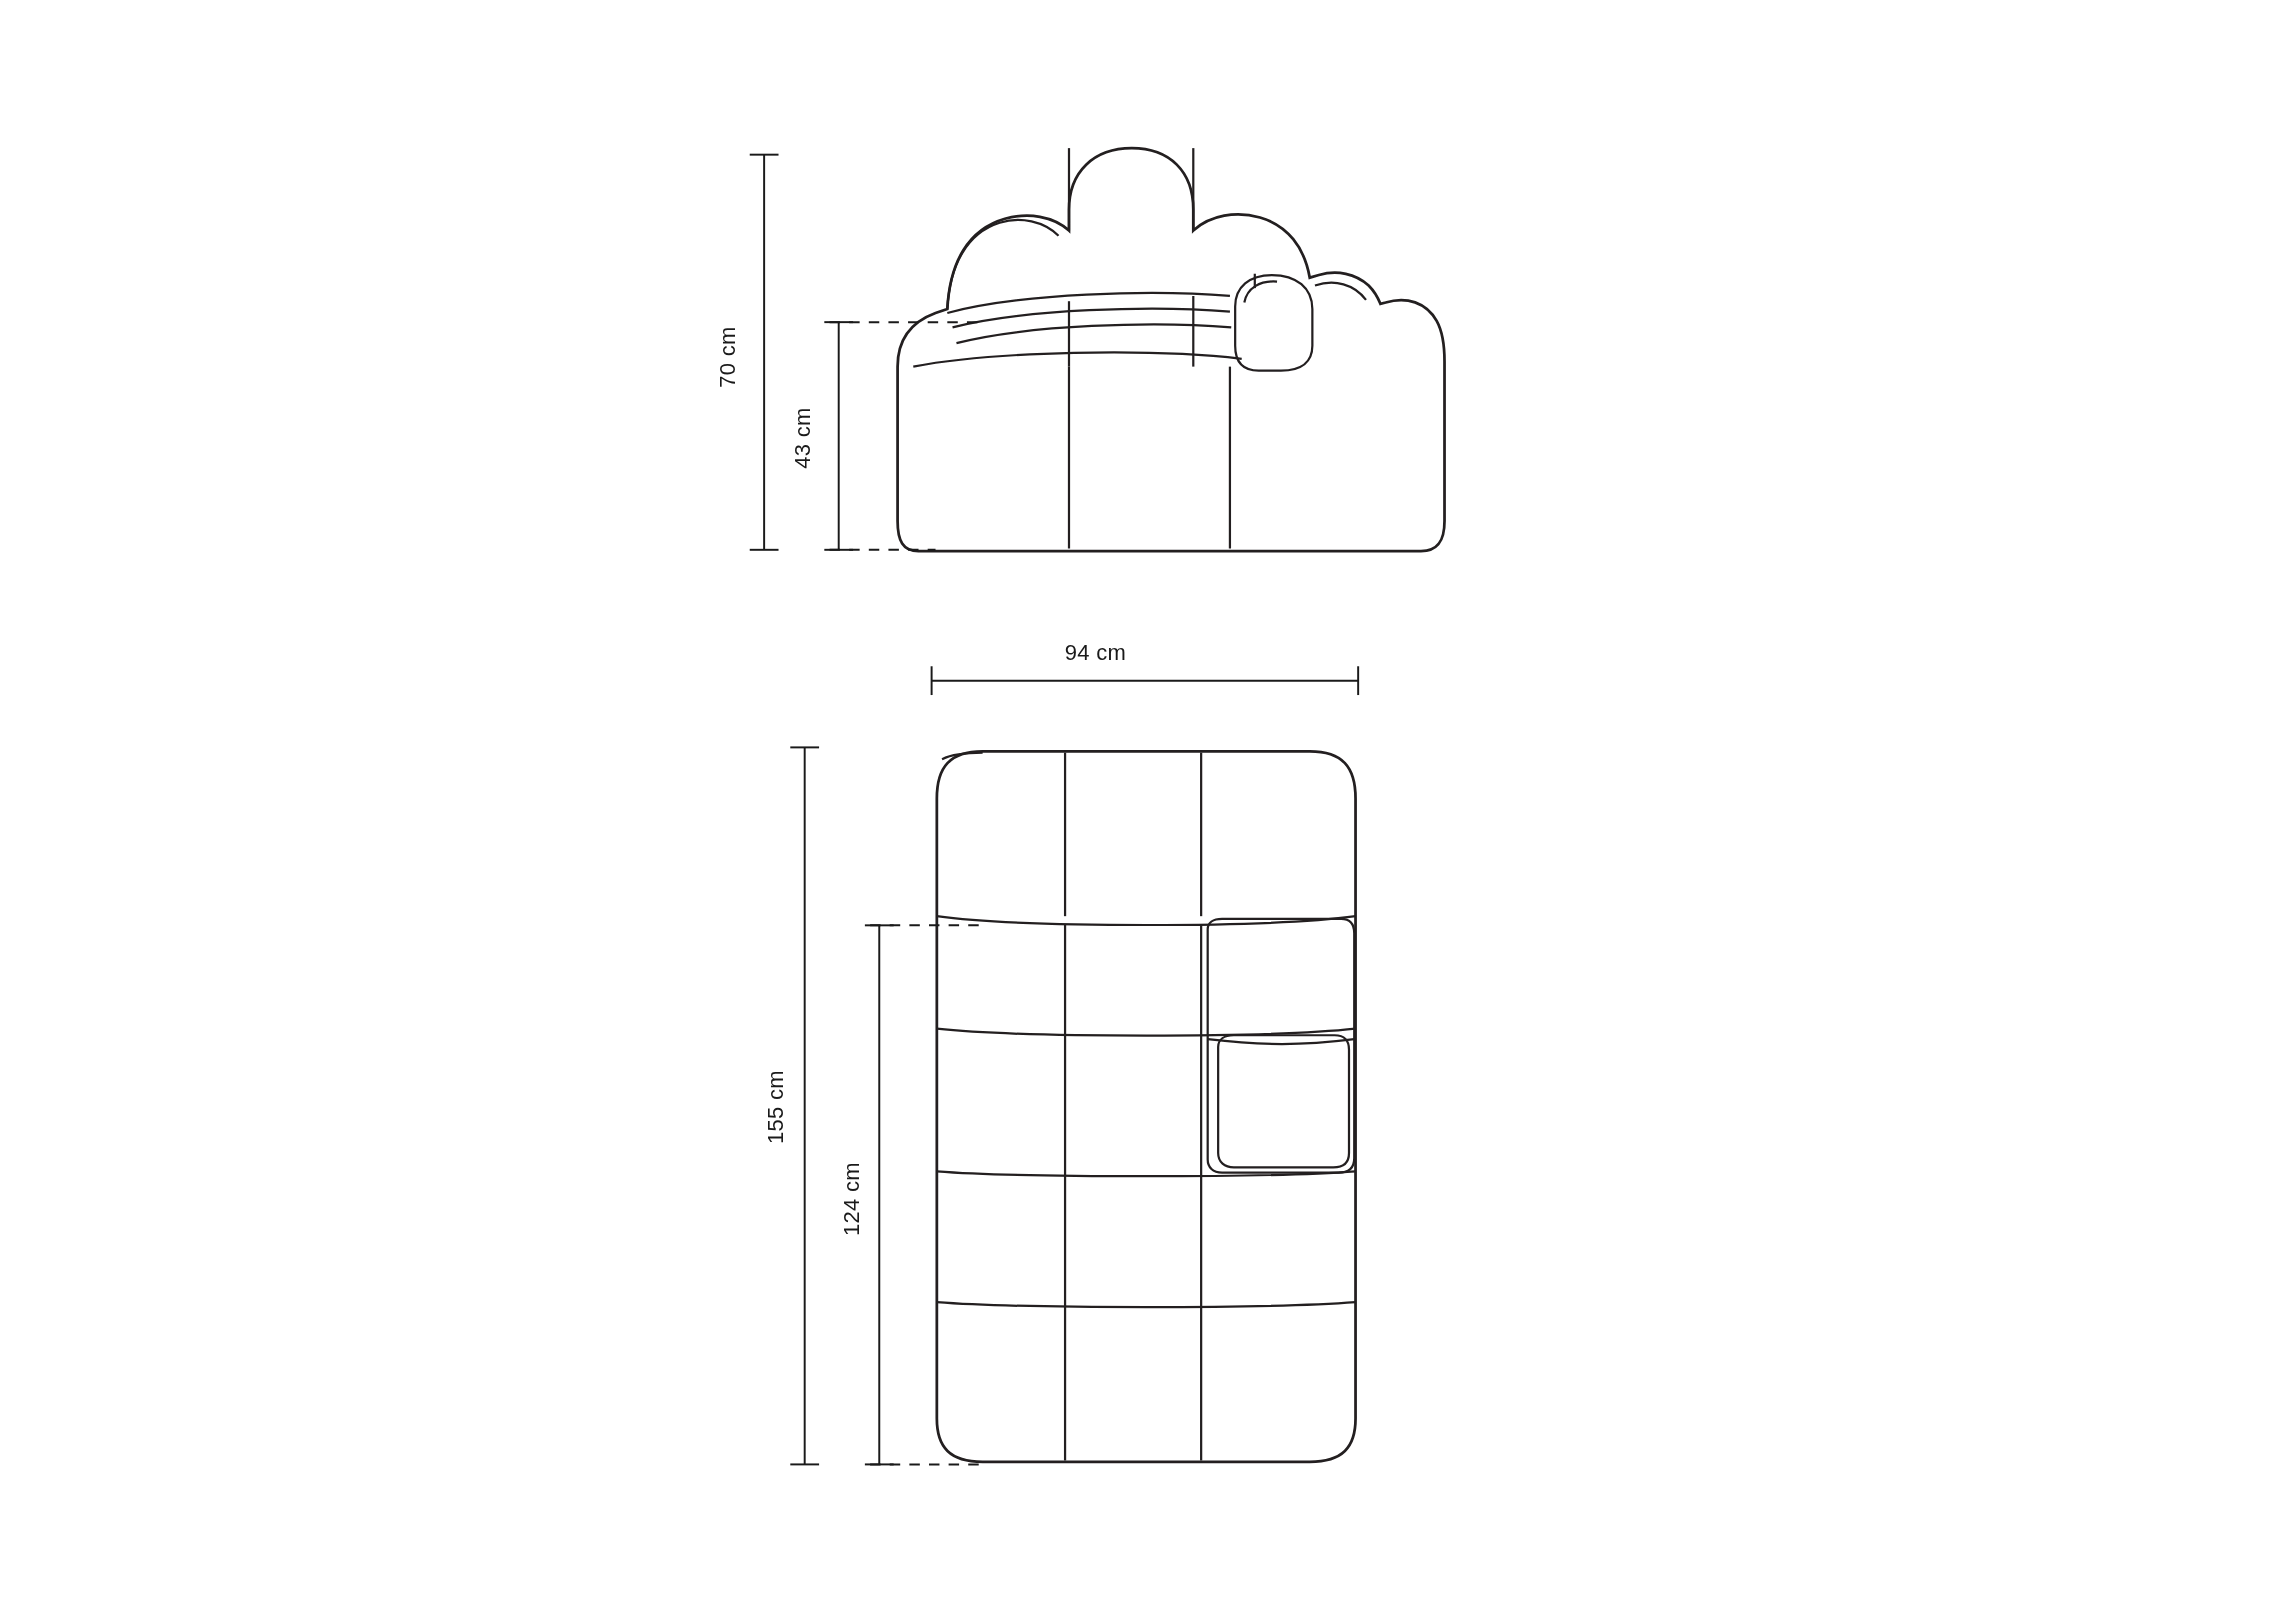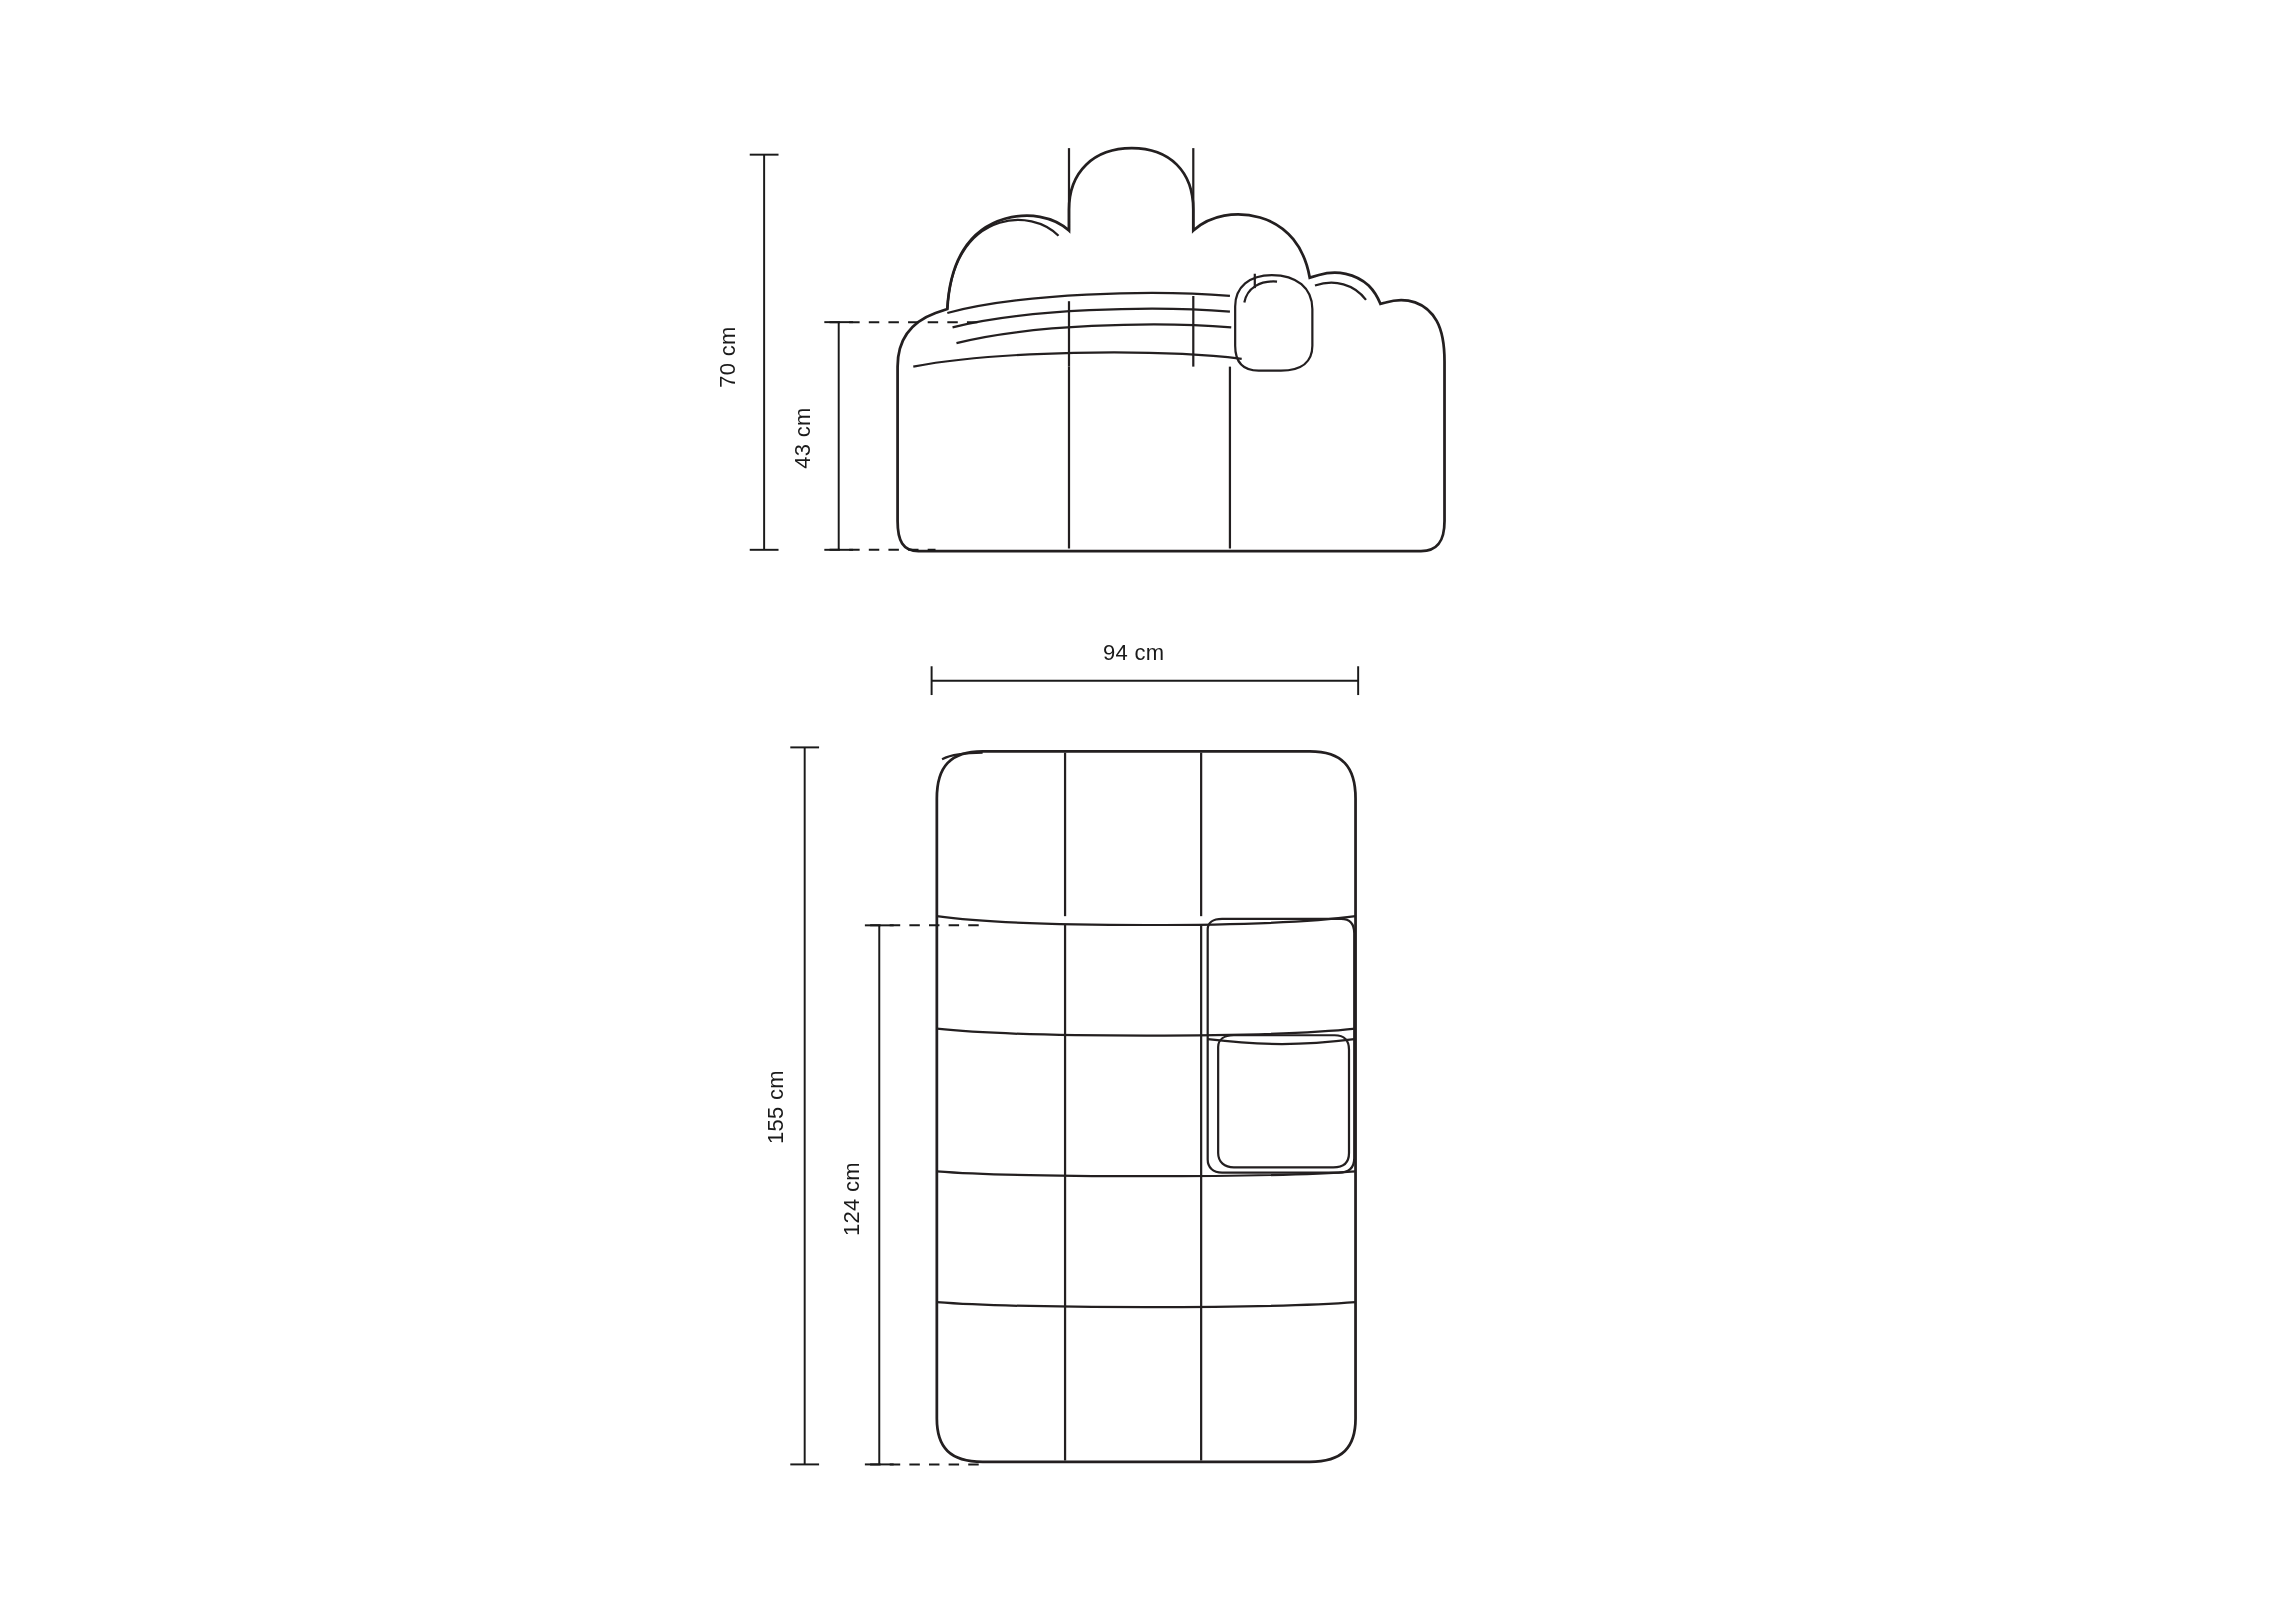--- a/index.html
+++ b/index.html
@@ -161,20 +161,20 @@
       <path class="dash" d="M 1330 1414 L 1500 1414"></path>
       <path class="dash" d="M 1330 2238 L 1500 2238"></path>
     </g>
 
   </svg>
 
   <div class="dim-label vertical" style="left: 675px; top: 344px; width: 105px; text-align: center;">70 cm</div>
 
   <div class="dim-label vertical" style="left: 750px; top: 425px; width: 105px; text-align: center;">43 cm</div>
 
-  <div class="dim-label" style="left: 1103px; top: 640px; width: 105px; text-align: left;">94 cm</div>
+  <div class="dim-label" style="left: 1043px; top: 640px; width: 105px; text-align: center;">94 cm</div>
 
   <div class="dim-label vertical" style="left: 717px; top: 1094px; width: 118px; text-align: center;">155 cm</div>
 
   <div class="dim-label vertical" style="left: 793px; top: 1186px; width: 118px; text-align: center;">124 cm</div>
 
 </div>
 
 
 </body></html>

